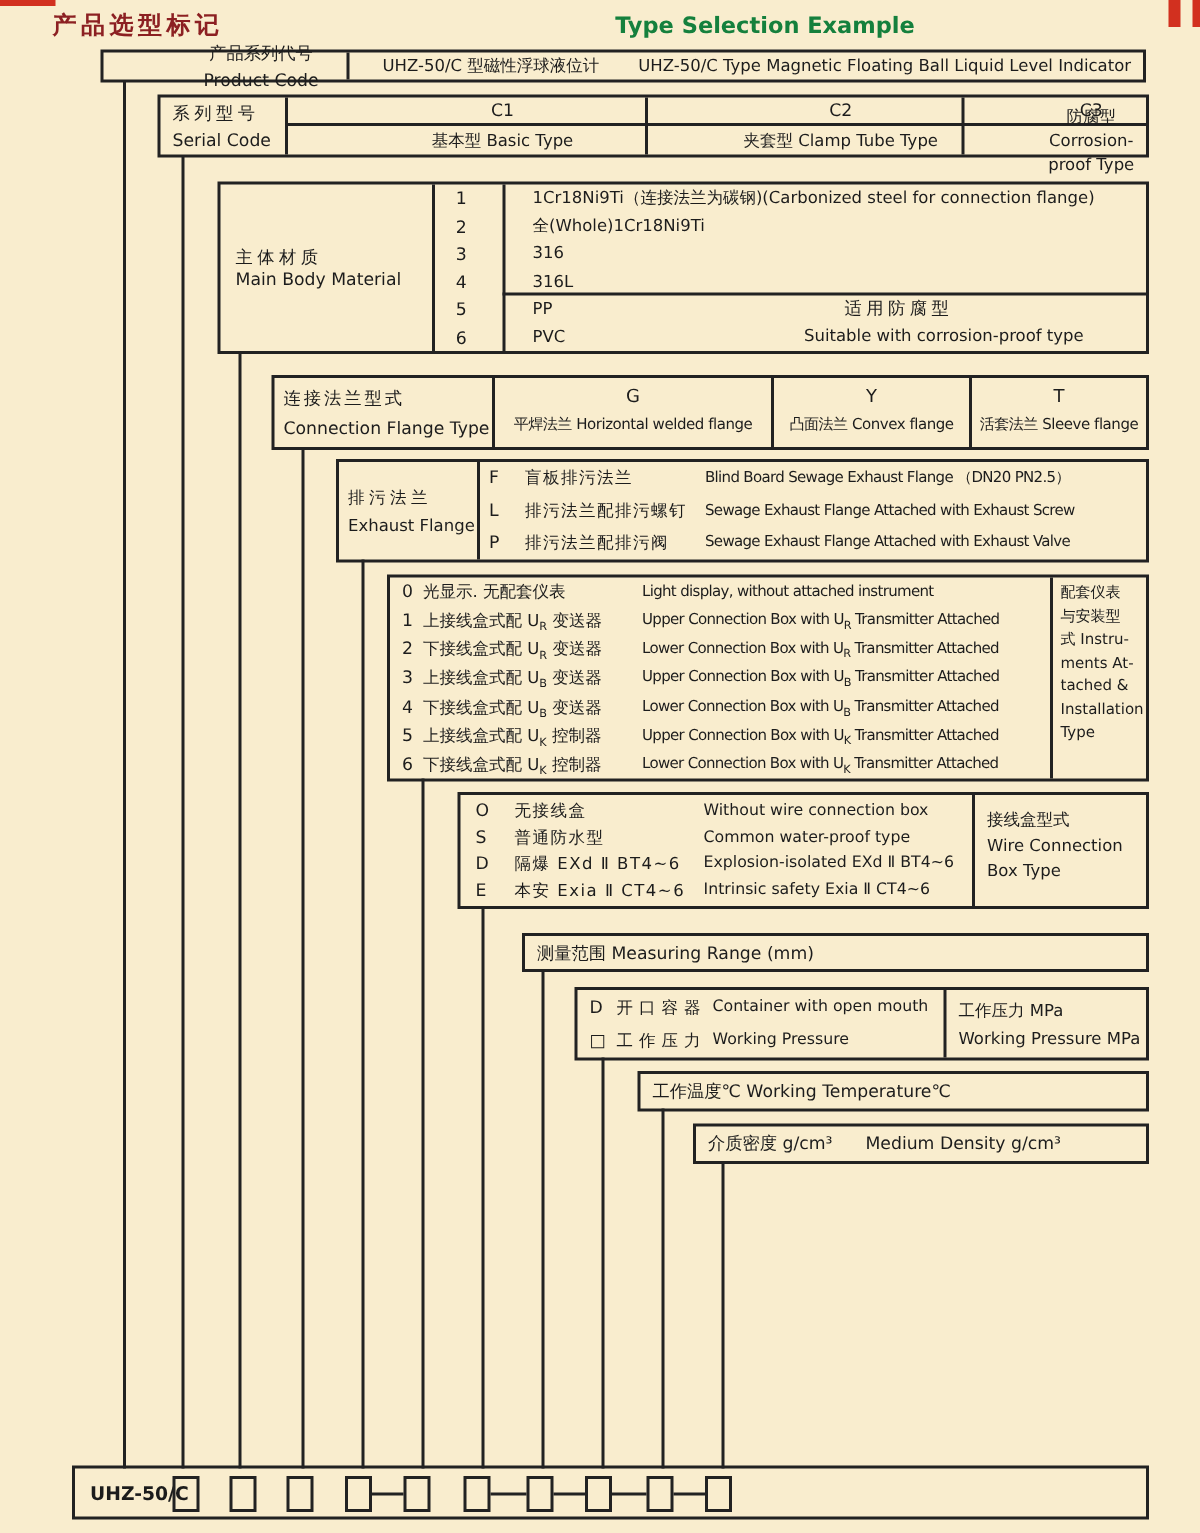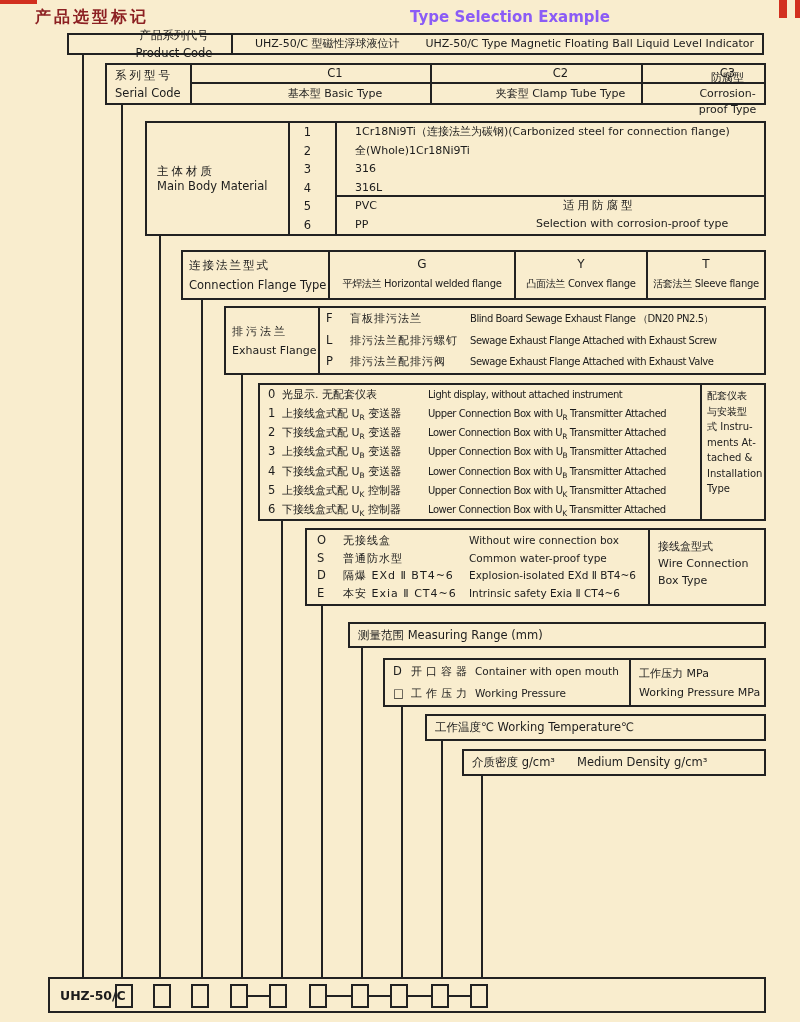--- a/index.html
+++ b/index.html
@@ -6,21 +6,21 @@
   .page{position:relative;width:800px;height:1022px;background:#f9edce;
         font-family:"DejaVu Sans","Liberation Sans",sans-serif;color:#1c1c1c;
         font-size:11.5px;overflow:hidden;}
   .box{position:absolute;border:2px solid #222;box-sizing:border-box;background:transparent;}
   .vline{position:absolute;width:2px;background:#222;}
   .hline{position:absolute;height:2px;background:#222;}
   .mark{position:absolute;background:#d2301f;}
   .title-zh{position:absolute;left:35px;top:7px;font-size:16px;font-weight:bold;
             color:#8c2022;letter-spacing:3px;}
   .title-en{position:absolute;left:340px;top:8px;width:340px;text-align:center;
-            font-size:15px;font-weight:bold;color:#8b5cf6;}
+            font-size:15px;font-weight:bold;color:#15803d;}
   .flexrow{display:flex;box-sizing:border-box;}
   .cell{box-sizing:border-box;}
   .br{border-right:2px solid #222;}
   .ctr{display:flex;align-items:center;justify-content:center;text-align:center;padding-left:48px;}
   .vctr{display:flex;flex-direction:column;justify-content:center;}
   .ls2{letter-spacing:2px;}
   .ls3{letter-spacing:3px;}
   .pre{white-space:pre-line;}
   sub{font-size:7.5px;}
   
@@ -146,27 +146,27 @@
       <div class="rrow">3</div>
       <div class="rrow">4</div>
       <div class="rrow">5</div>
       <div class="rrow">6</div>
     </div>
     <div class="vals">
       <div class="rrow">1Cr18Ni9Ti（连接法兰为碳钢)(Carbonized steel for connection flange)</div>
       <div class="rrow">全(Whole)1Cr18Ni9Ti</div>
       <div class="rrow">316</div>
       <div class="rrow">316L</div>
+      <div class="rrow">PP</div>
       <div class="rrow">PVC</div>
-      <div class="rrow">PP</div>
     </div>
   </div>
   <div class="hline" style="left:335px;top:195px;width:429px;"></div>
   <div class="note-zh">适用防腐型</div>
-  <div class="note-en">Selection with corrosion-proof  type</div>
+  <div class="note-en">Suitable with corrosion-proof  type</div>
 
   <div class="box flexrow" id="connflange">
     <div class="cell lbl br vctr">
       <div class="ls2">连接法兰型式</div>
       <div>Connection Flange Type</div>
     </div>
     <div class="col cG br">
       <div class="code">G</div>
       <div class="name">平焊法兰 Horizontal welded flange</div>
     </div>

